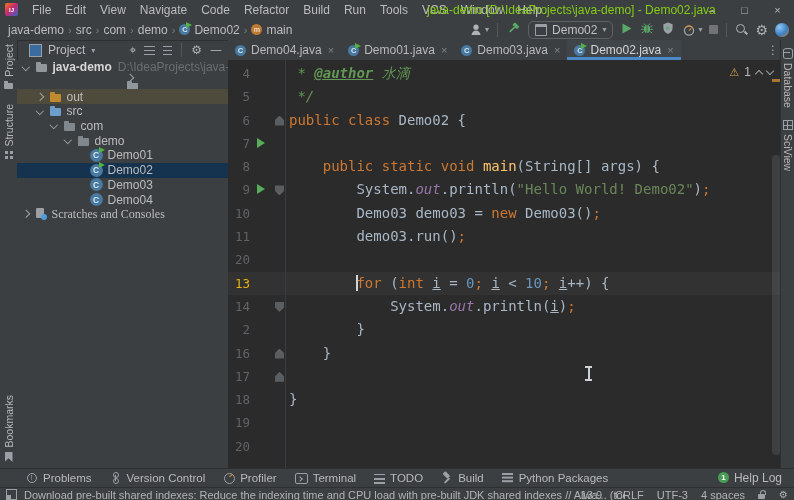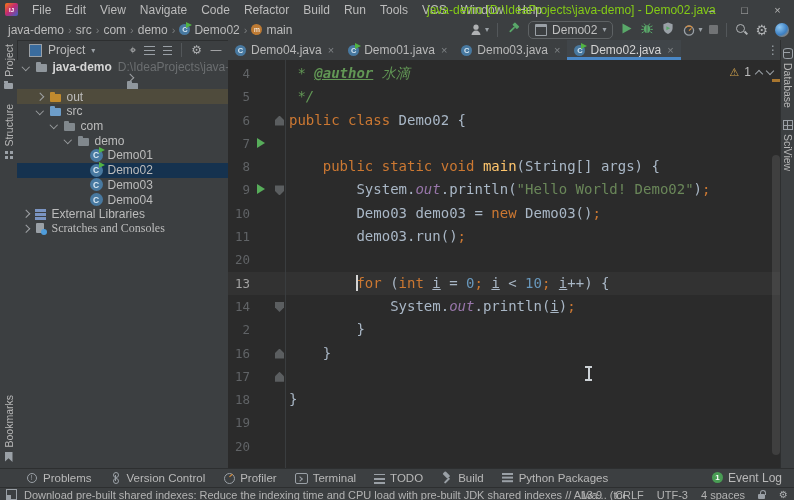--- a/index.html
+++ b/index.html
@@ -96,21 +96,21 @@
   #tab-more{position:absolute;right:6px;top:2px;color:#9aa0a6;font-family:"DejaVu Sans",sans-serif;font-size:12px;}
 
   
   #editor{position:absolute;left:228px;top:60px;width:553px;height:408px;background:#2b2b2b;overflow:hidden;
           font-family:"DejaVu Sans Mono",monospace;}
   #caret-row{position:absolute;left:0;width:100%;height:23.3px;background:#323232;}
   #gutter{position:absolute;left:0;top:2px;width:57px;}
   #gutter-line{position:absolute;left:57px;top:0;bottom:0;width:1px;background:#3a3d3f;}
   .gutter-row{position:relative;height:23.3px;}
   .gutter-num{position:absolute;left:0;top:0;width:22px;text-align:right;font-size:12.5px;color:#606366;line-height:23.3px;}
-  .gutter-row.cl .gutter-num{color:#a3a3a3;}
+  .gutter-row.cl .gutter-num{color:#eab308;}
   .run-arrow{position:absolute;left:29px;top:6px;width:0;height:0;border-left:8px solid #57ad5a;
              border-top:5.5px solid transparent;border-bottom:5.5px solid transparent;}
   .fold{position:absolute;left:47px;top:7px;width:9px;height:10px;background:#5b5e60;}
   .fold.start{clip-path:polygon(0 0,100% 0,100% 55%,50% 100%,0 55%);}
   .fold.end{clip-path:polygon(50% 0,100% 45%,100% 100%,0 100%,0 45%);}
   #code{position:absolute;left:61px;top:2px;right:12px;}
   .code-line{height:23.3px;line-height:23.3px;font-size:14px;white-space:pre;color:#a9b7c6;}
   .t-kw{color:#cc7832;} .t-def{color:#a9b7c6;} .t-str{color:#6a8759;} .t-num{color:#6897bb;}
   .t-com{color:#629755;font-style:italic;}
   .t-tag{color:#629755;font-style:italic;font-weight:bold;text-decoration:underline;}
@@ -356,25 +356,20 @@
       <div class="tree-row" style="padding-left: 62px;">
         <span class="chev none"></span>
         <span class="ti-class">C</span>
         <span class="tree-label">Demo03</span>
       </div>
       <div class="tree-row" style="padding-left: 62px;">
         <span class="chev none"></span>
         <span class="ti-class">C</span>
         <span class="tree-label">Demo04</span>
       </div>
-      <div class="tree-row" style="padding-left: 6px;">
-        <span class="chev closed"></span>
-        <span class="ti-lib"></span>
-        <span class="tree-label">External Libraries</span>
-      </div>
       <div class="tree-row" style="padding-left: 6px; font-family: Liberation Serif, serif;">
         <span class="chev closed"></span>
         <span class="ti-scr"></span>
         <span class="tree-label">Scratches and Consoles</span>
       </div>
     </div>
 
   <div id="tabbar">
       <div class="tab">
         <span class="ti-class">C</span>
@@ -529,21 +524,21 @@
         <span class="bicon bi-build"></span>
         <span>Build</span>
       </span>
       <span class="bb-item">
         <span class="bicon bi-python-packages"></span>
         <span>Python Packages</span>
       </span>
     </div>
   <div id="event-log" style="top:468px;">
     <span class="badge">1</span>
-    <span>Event Log</span>
+    <span>Help Log</span>
   </div>
 
   <div id="status-bar">
     <span id="sb-switcher"></span>
     <span style="white-space:nowrap;overflow:hidden;max-width:600px;">Download pre-built shared indexes: Reduce the indexing time and CPU load with pre-built JDK shared indexes // Alwa... (today 19:51)</span>
     <div id="sb-right">
       <span>13:9</span>
       <span>CRLF</span>
       <span>UTF-3</span>
       <span>4 spaces</span>

